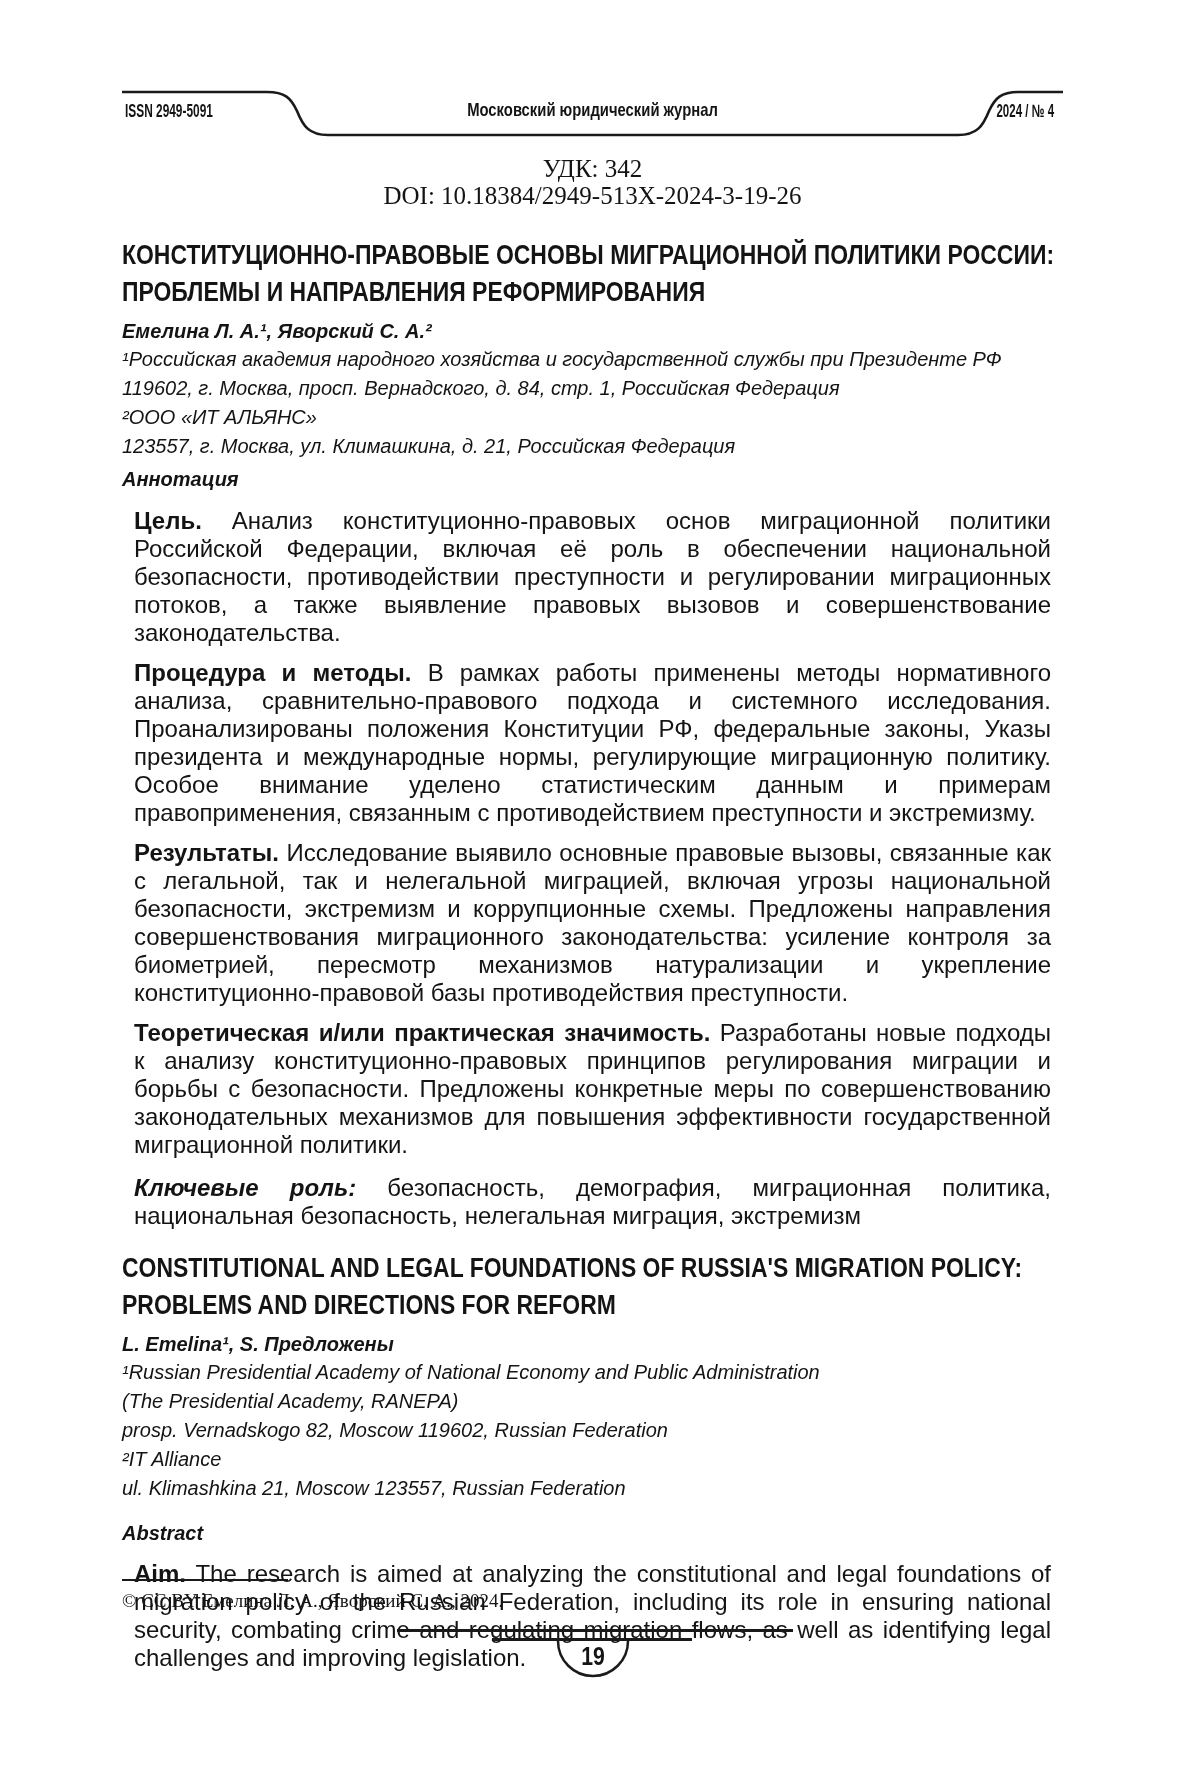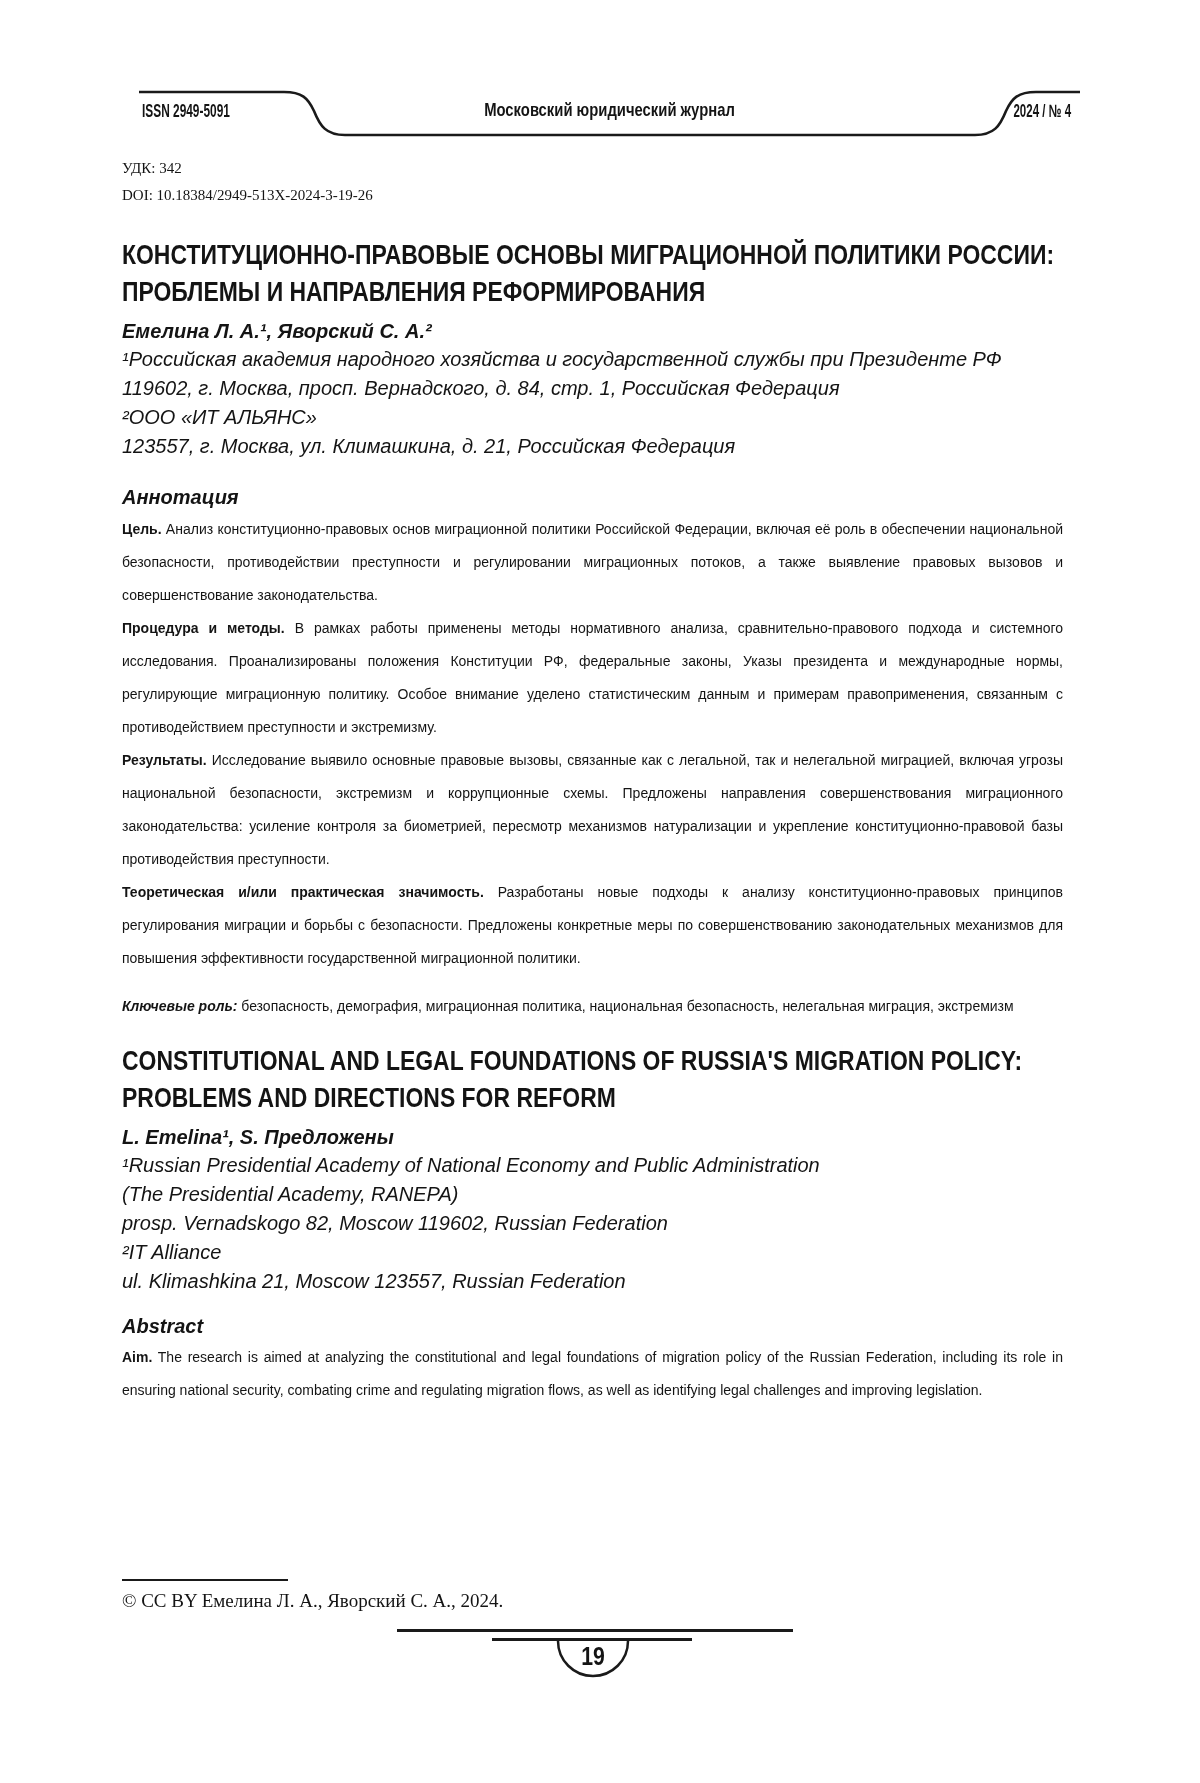--- a/index.html
+++ b/index.html
@@ -6,21 +6,21 @@
   body {
     width:1200px; height:1783px;
     background:#ffffff;
     color:#141414;
     font-family:"Liberation Sans", sans-serif;
     position:relative;
     overflow:hidden;
   }
 
   
-  .band { position:absolute; top:88px; left:138px; width:943px; height:52px; }
+  .band { position:absolute; top:88px; left:121px; width:943px; height:52px; }
   .band svg { position:absolute; left:0; top:0; }
   .issn {
     position:absolute; left:4px; top:13px;
     font-size:18px; font-weight:bold; white-space:nowrap;
     transform:scaleX(.66); transform-origin:0 50%;
   }
   .journal {
     position:absolute; left:0; right:0; top:11px; text-align:center;
     font-size:19px; font-weight:bold; white-space:nowrap;
     transform:scaleX(.78); transform-origin:50% 50%;
@@ -29,34 +29,34 @@
     position:absolute; right:10px; top:13px;
     font-size:18px; font-weight:bold; white-space:nowrap;
     transform:scaleX(.64); transform-origin:100% 50%;
   }
 
   
   .content {
     position:absolute; top:0; left:122px; width:941px;
     padding-top:155px;
   }
-  .meta-line { font-family:"Liberation Serif", serif; font-size:15px; line-height:27px; }
+  .meta-line { font-family:"Liberation Serif", serif; font-size:25px; line-height:27px;text-align:center; }
 
   .title { margin:28px 0 0 0; font-size:27px; font-weight:bold; line-height:37px; }
   .title.en { margin-top:20px; }
   .tl { display:block; white-space:nowrap; transform:scaleX(.85); transform-origin:0 50%; }
 
   .authors { margin-top:6px; font-size:20px; line-height:28px; font-weight:bold; font-style:italic; }
   .affils  { font-size:20px; line-height:29px; font-style:italic; }
   .affil-line { white-space:nowrap; }
 
-  .sec-head { margin-top:22px; font-size:20px; line-height:29.5px; font-weight:bold; font-style:italic; }
+  .sec-head { margin-top:4px; font-size:20px; line-height:29.5px; font-weight:bold; font-style:italic; }
   .sec-head.en { margin-top:16px; }
 
-  .jpara { margin:0; font-size:14px; line-height:33px; text-align:justify; }
+  .jpara { margin:12px; font-size:24px; line-height:28px; text-align:justify; }
   .jpara b { font-weight:bold; }
   .keywords { margin-top:15px; }
   .kw-label { font-style:italic; font-weight:bold; }
 
   
   .footnote-rule { position:absolute; left:122px; top:1579px; width:166px; border-top:2.5px solid #1a1a1a; }
   .copyright { position:absolute; left:122px; top:1589px; font-family:"Liberation Serif", serif; font-size:19px; line-height:24px; }
 
   .pn-line-long  { position:absolute; left:397px; top:1629px; width:396px; height:3px; background:#1a1a1a; }
   .pn-line-short { position:absolute; left:492px; top:1638px; width:200px; height:3px; background:#1a1a1a; }

